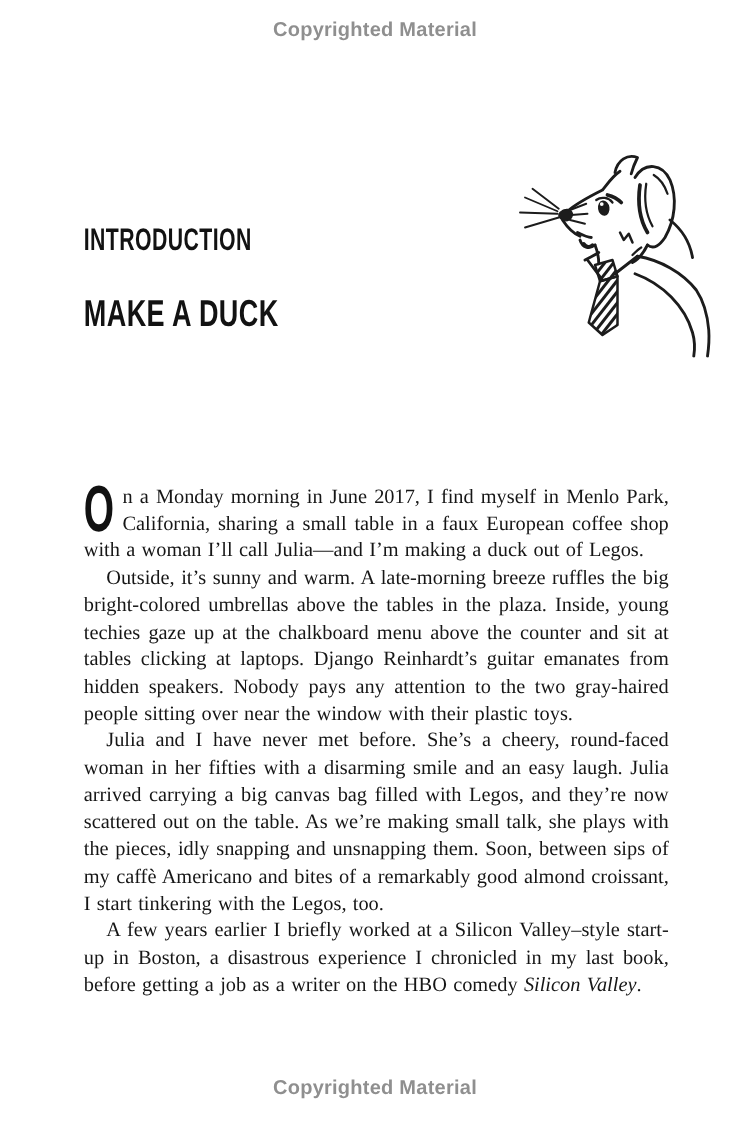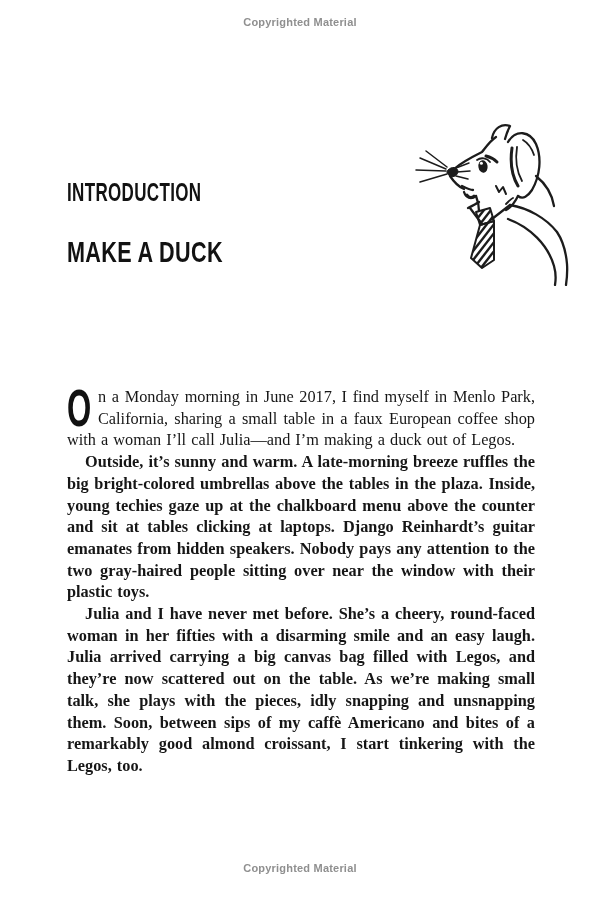--- a/index.html
+++ b/index.html
@@ -12,21 +12,21 @@
     color: #161616;
     overflow: hidden;
   }
   .copyright {
     position: absolute;
     left: 0;
     width: 100%;
     text-align: center;
     font-family: "Liberation Sans", sans-serif;
     font-weight: bold;
-    font-size: 11px;
+    font-size: 16px;
     color: #8f8f8f;
     letter-spacing: 0.2px;
   }
   .copyright.top { top: 16px; }
   .copyright.bottom { top: 862px; }
 
   .kicker {
     position: absolute;
     left: 67px;
     top: 159px;
@@ -66,21 +66,21 @@
   .bodytext {
     position: absolute;
     left: 67px;
     top: 386px;
     width: 468px;
     font-size: 16.3px;
     line-height: 21.7px;
     text-align: justify;
   }
   .bodytext p { margin: 0; word-spacing: 0.06em; }
-  .bodytext p.indent { text-indent: 18px; font-weight: bold; }
+  .bodytext p.indent { text-indent: 18px; }
   .italic { font-style: italic; }
 
   .dropcap-box {
     float: left;
     width: 25px;
     height: 41px;
     margin: 2px 6px 0 0;
   }
   .dropcap-glyph {
     display: block;
@@ -183,17 +183,20 @@
   </svg>
 
   <div class="bodytext">
     <p>
       <span class="dropcap-box">
           <span class="dropcap-glyph">O</span>
         </span><span>n a Monday morning in June 2017, I find myself in Menlo Park, California, sharing a small table in a faux European coffee shop with a woman I’ll call Julia—and I’m making a duck out of Legos.</span>
     </p>
     <p class="indent">Outside, it’s sunny and warm. A late-morning breeze ruffles the big bright-colored umbrellas above the tables in the plaza. Inside, young techies gaze up at the chalkboard menu above the counter and sit at tables clicking at laptops. Django Reinhardt’s guitar emanates from hidden speakers. Nobody pays any attention to the two gray-haired people sitting over near the window with their plastic toys.</p>
     <p class="indent">Julia and I have never met before. She’s a cheery, round-faced woman in her fifties with a disarming smile and an easy laugh. Julia arrived carrying a big canvas bag filled with Legos, and they’re now scattered out on the table. As we’re making small talk, she plays with the pieces, idly snapping and unsnapping them. Soon, between sips of my caffè Americano and bites of a remarkably good almond croissant, I start tinkering with the Legos, too.</p>
+    <p class="indent">
+      <span>A few years earlier I briefly worked at a Silicon Valley–style start-up in Boston, a disastrous experience I chronicled in my last book, before getting a job as a writer on the HBO comedy </span><span class="italic">Silicon Valley</span><span>.</span>
+    </p>
   </div>
 
   <div class="copyright bottom">Copyrighted Material</div>
 
 </div>
 
 </body></html>

